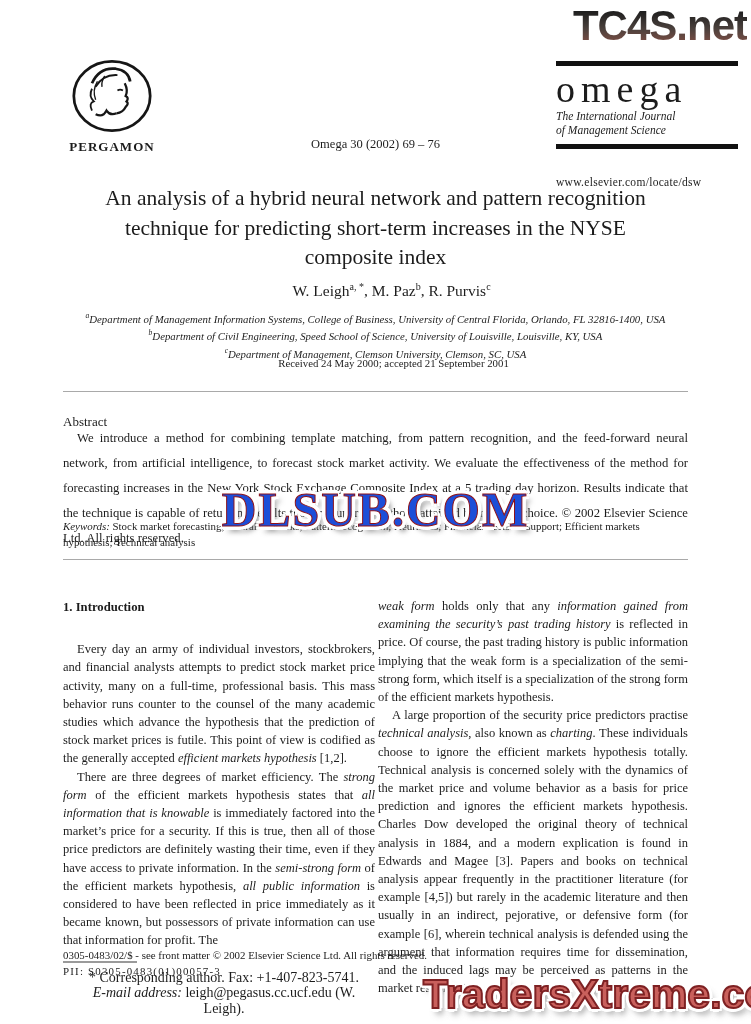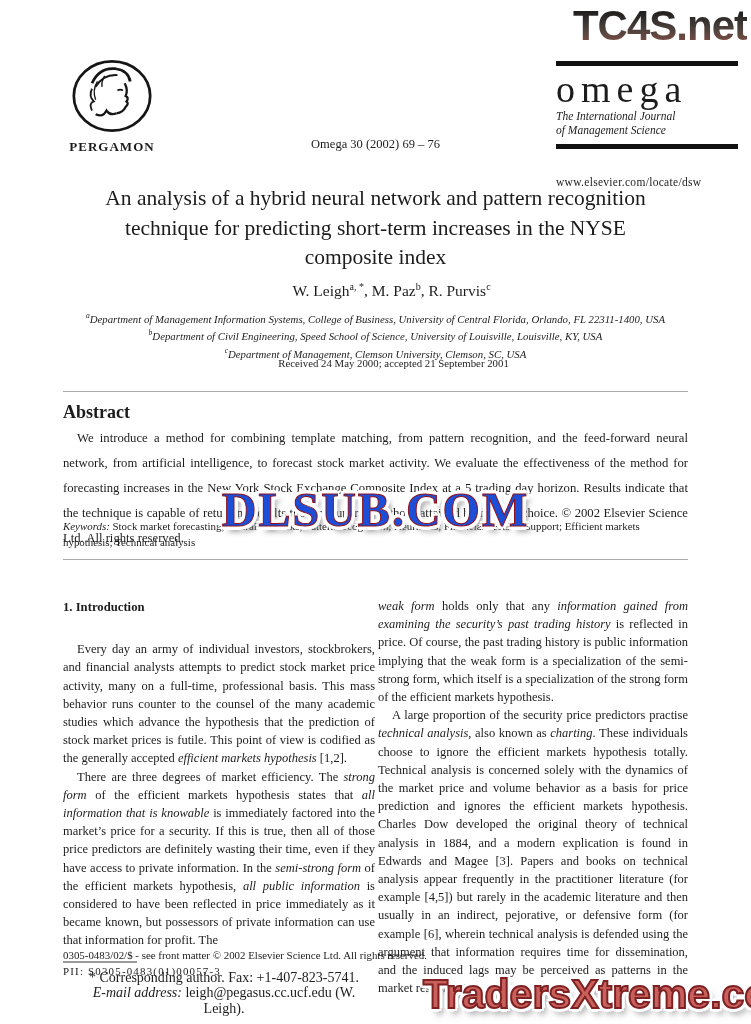--- a/index.html
+++ b/index.html
@@ -87,21 +87,21 @@
   .affils sup { font-size:7.5px; }
   .received {
     position:absolute; top:357px; left:0; width:100%;
     text-align:center; font-size:10.8px;padding-left:36px;
   }
 
   .rule { position:absolute; left:63px; width:625px; border-top:1px solid #a9a9a9; }
   .r1 { top:391px; } .r2 { top:559px; }
 
   
-  .abstract-h { position:absolute; top:402px; left:63px; font-weight:bold; font-size:18px; }
+  .abstract-h { position:absolute; top:414px; left:63px; font-weight:normal; font-size:13px; }
   .abstract-p {
     position:absolute; top:426px; left:63px; width:625px;
     font-size:12.7px; line-height:25px; text-align:justify; text-indent:14px;
   }
   .keywords {
     position:absolute; top:518px; left:63px; width:625px;
     font-size:10.9px; line-height:16px;
   }
   .keywords .it { font-style:italic; }
 
@@ -166,21 +166,21 @@
     <div>An analysis of a hybrid neural network and pattern recognition</div>
     <div>technique for predicting short-term increases in the NYSE</div>
     <div>composite index</div>
   </div>
 
   <div class="authors">
     <span>W. Leigh</span><sup>a, *</sup><span>, M. Paz</span><sup>b</sup><span>, R. Purvis</span><sup>c</sup>
   </div>
 
   <div class="affils">
-    <div><sup>a</sup><span>Department of Management Information Systems, College of Business, University of Central Florida, Orlando, FL 22311-1400, USA</span></div>
+    <div><sup>a</sup><span>Department of Management Information Systems, College of Business, University of Central Florida, Orlando, FL 32816-1400, USA</span></div>
     <div><sup>b</sup><span>Department of Civil Engineering, Speed School of Science, University of Louisville, Louisville, KY, USA</span></div>
     <div><sup>c</sup><span>Department of Management, Clemson University, Clemson, SC, USA</span></div>
   </div>
 
   <div class="received">Received 24 May 2000; accepted 21 September 2001</div>
 
   <div class="rule r1"></div>
 
   <div class="abstract-h">Abstract</div>
   <div class="abstract-p">We introduce a method for combining template matching, from pattern recognition, and the feed-forward neural network, from artificial intelligence, to forecast stock market activity. We evaluate the effectiveness of the method for forecasting increases in the New York Stock Exchange Composite Index at a 5 trading day horizon. Results indicate that the technique is capable of returning results that are superior to those attained by random choice. © 2002 Elsevier Science Ltd. All rights reserved.</div>

